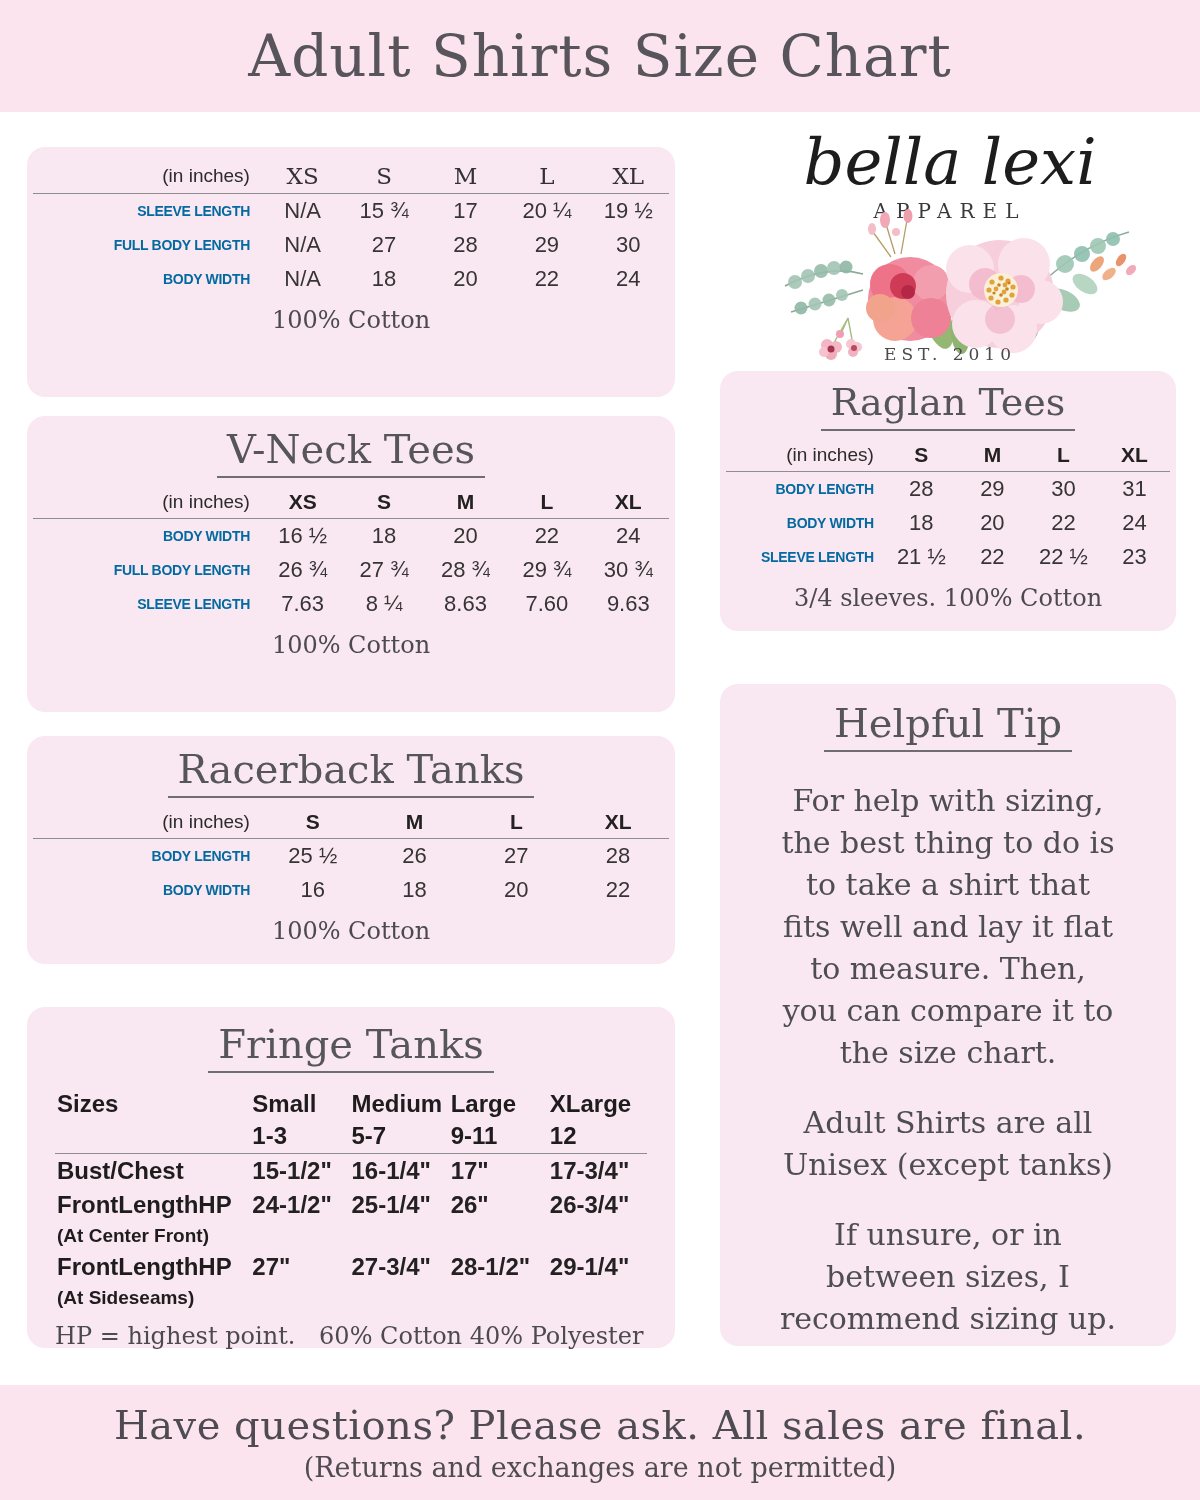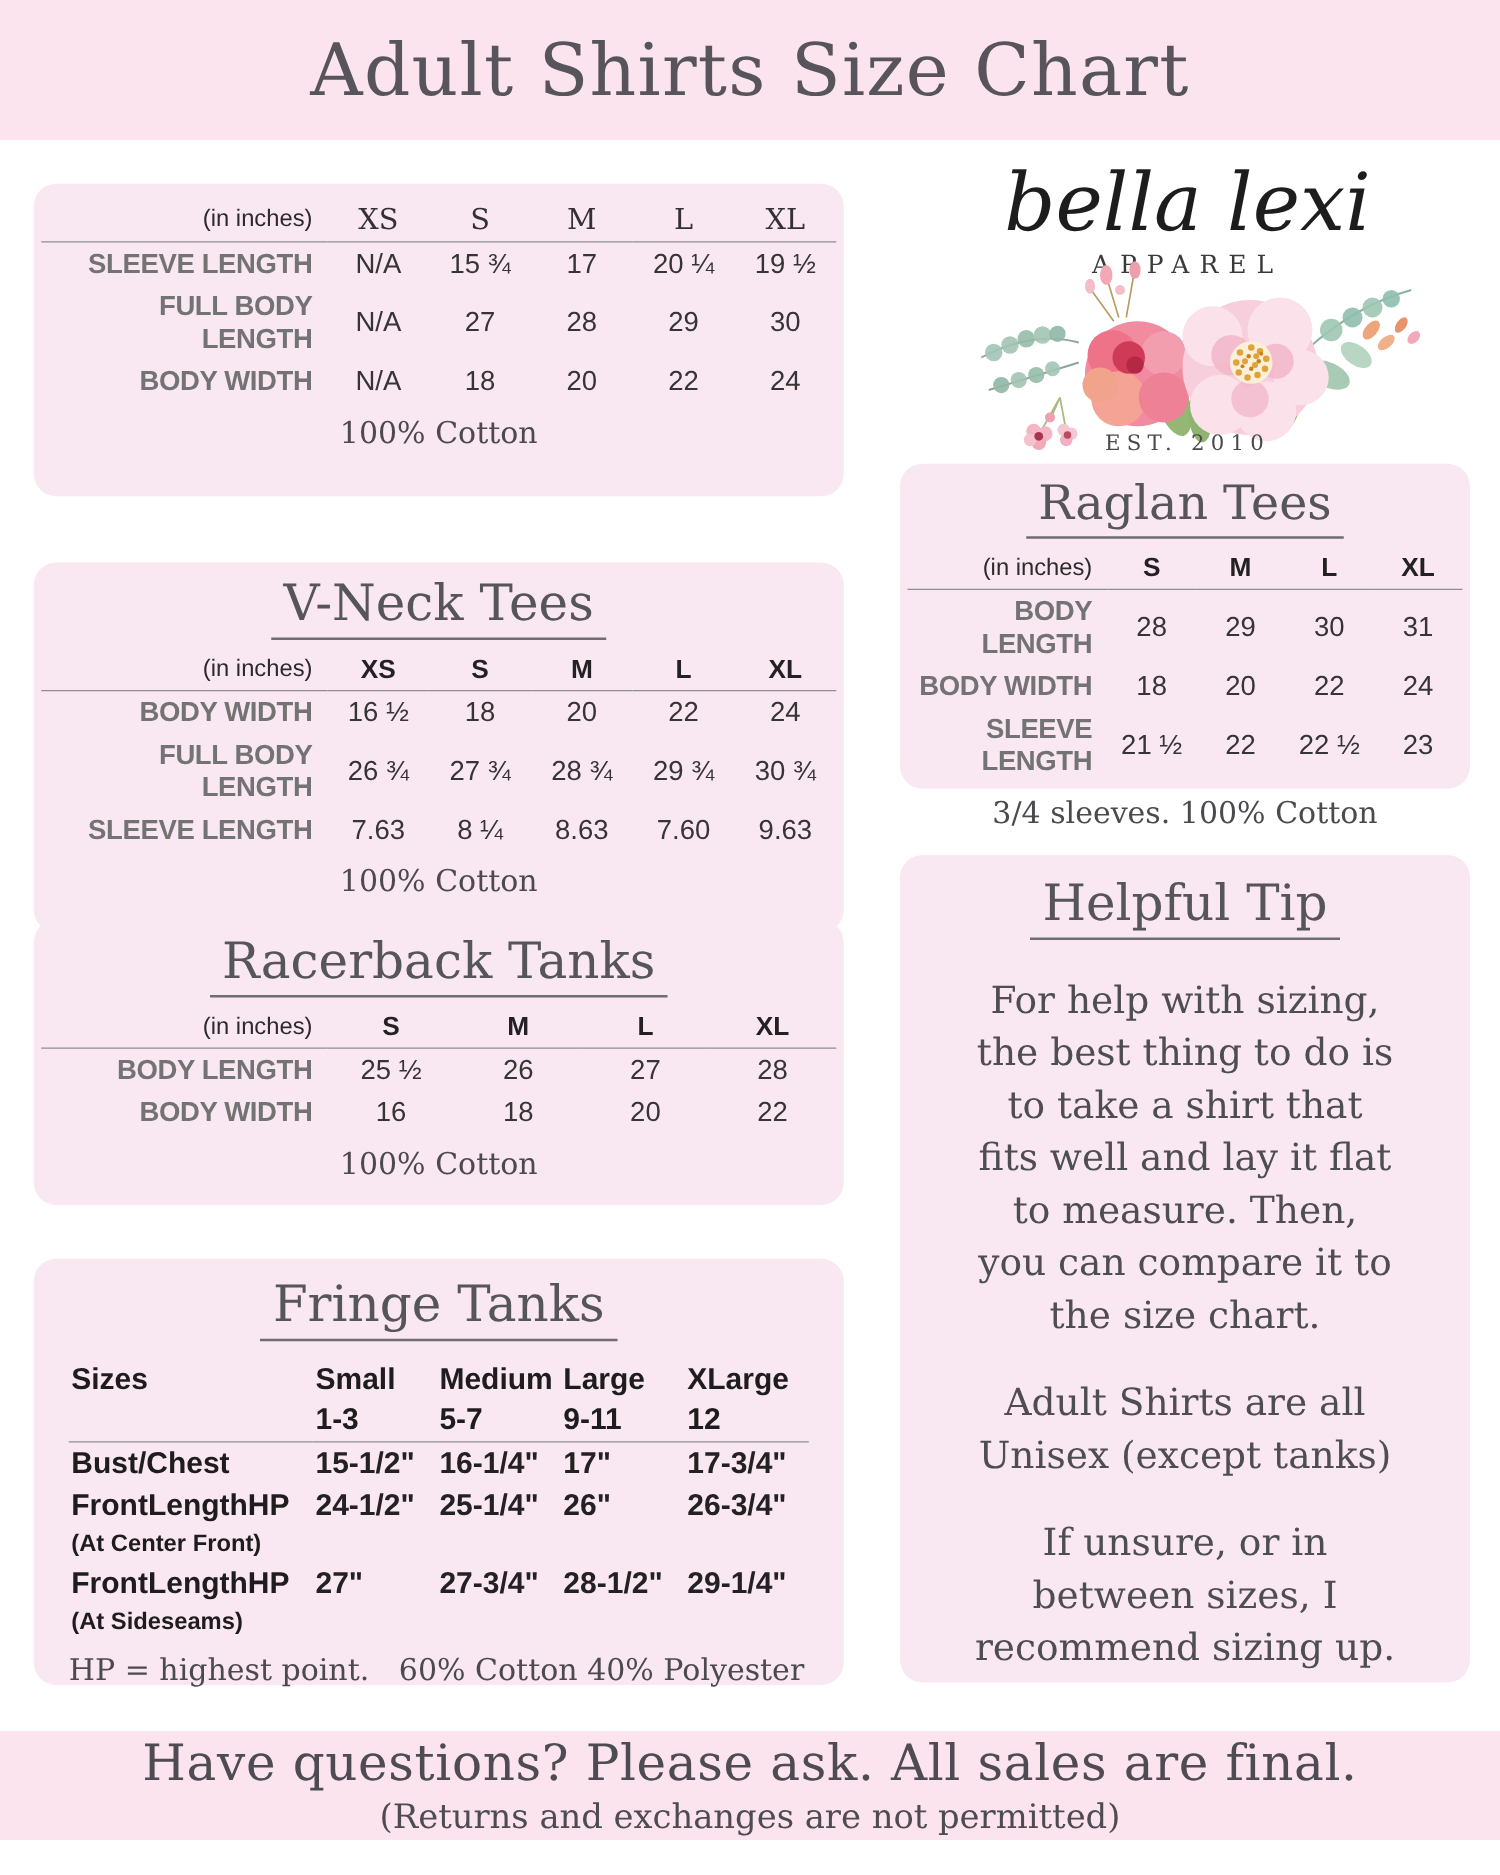--- a/index.html
+++ b/index.html
@@ -11,41 +11,41 @@
     overflow:hidden;
   }
 
   
   .banner {
     position:absolute; left:0; width:1200px;
     background:#fce4ef;
     display:flex; flex-direction:column; align-items:center; justify-content:center;
   }
   .banner.top { top:0; height:112px; }
-  .banner.bottom { top:1385px; height:87px; }
+  .banner.bottom { top:1385px; height:115px; }
   .main-title {
     font-family:"DejaVu Serif", serif;
     font-size:58px; color:#57555b; letter-spacing:1px; font-weight:500;
   }
   .footer-line1 {
     font-family:"DejaVu Serif", serif;
     font-size:40px; color:#4e4c52; letter-spacing:0.5px;
   }
   .footer-line2 {
     font-family:"DejaVu Serif", serif;
     font-size:27px; color:#4e4c52; margin-top:4px;
   }
 
   
   .panel {
     position:absolute; background:#f9e8f1; border-radius:18px;
     padding-top:10px;
   }
   .panel-crew      { left:27px;  top:147px;  width:648px; height:250px; }
-  .panel-vneck     { left:27px;  top:450px;  width:648px; height:296px; }
+  .panel-vneck     { left:27px;  top:416px;  width:648px; height:296px; }
   .panel-racerback { left:27px;  top:736px;  width:648px; height:228px; }
   .panel-fringe    { left:27px;  top:1007px; width:648px; height:341px; padding-top:14px; }
   .panel-raglan    { left:720px; top:371px;  width:456px; height:260px; }
   .panel-helpful   { left:720px; top:684px;  width:456px; height:662px; padding-top:16px; }
 
   .panel-title-wrap { text-align:center; }
   .panel-title {
     display:inline-block;
     font-family:"DejaVu Serif", serif;
     font-size:40px; color:#565559; line-height:1.15;
@@ -63,21 +63,21 @@
   table.size-table td { padding:4px 2px; }
   table.size-table td:first-child { width:36%; text-align:right; padding-right:12px; }
   .head-row td { border-bottom:1.5px solid #8f8d90; }
   .unit-cell { font-size:19px; color:#2c2a2b; }
   .size-cell {
     text-align:center; font-weight:bold; font-size:21px; color:#232122;
   }
   .serif-head .size-cell {
     font-family:"DejaVu Serif", serif; font-weight:normal; font-size:23px; color:#333133;
   }
-  .label-cell { font-weight:bold; font-size:22px; color:#737373; letter-spacing:-0.3px; }
+  .label-cell { font-weight:bold; font-size:14px; color:#0369a1; letter-spacing:-0.3px; }
   .value-cell { text-align:center; font-size:22px; color:#363435; }
   .footnote {
     text-align:center; font-family:"DejaVu Serif", serif;
     font-size:24px; color:#4c4a4e; margin-top:10px;
   }
 
   
   table.fringe-table {
     width:calc(100% - 56px); margin:8px 28px 0 28px;
     border-collapse:collapse; table-layout:fixed;

